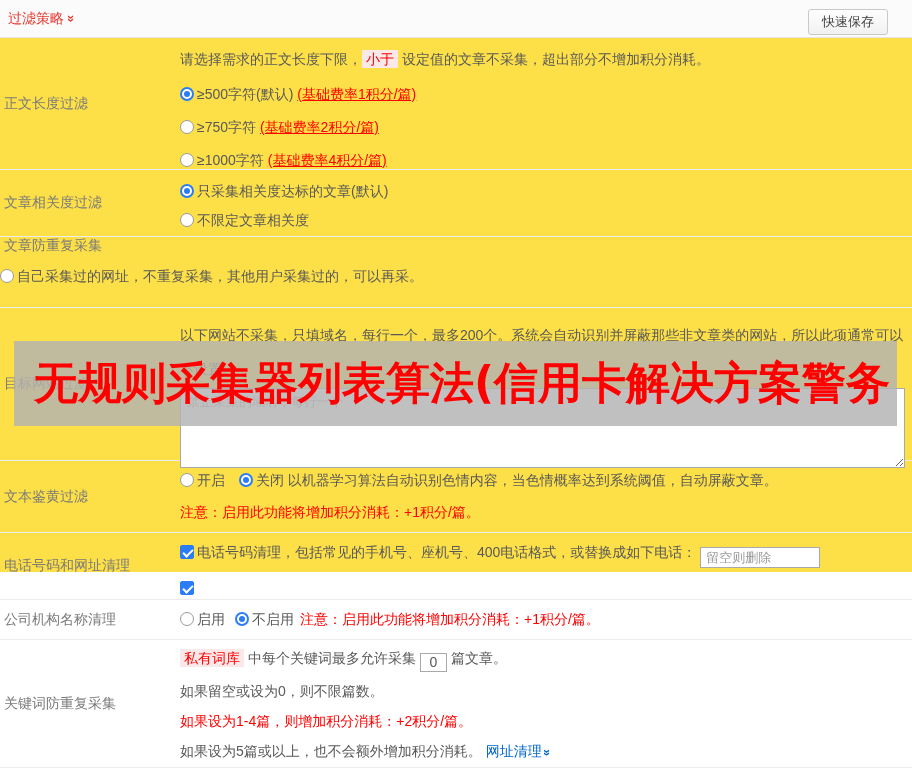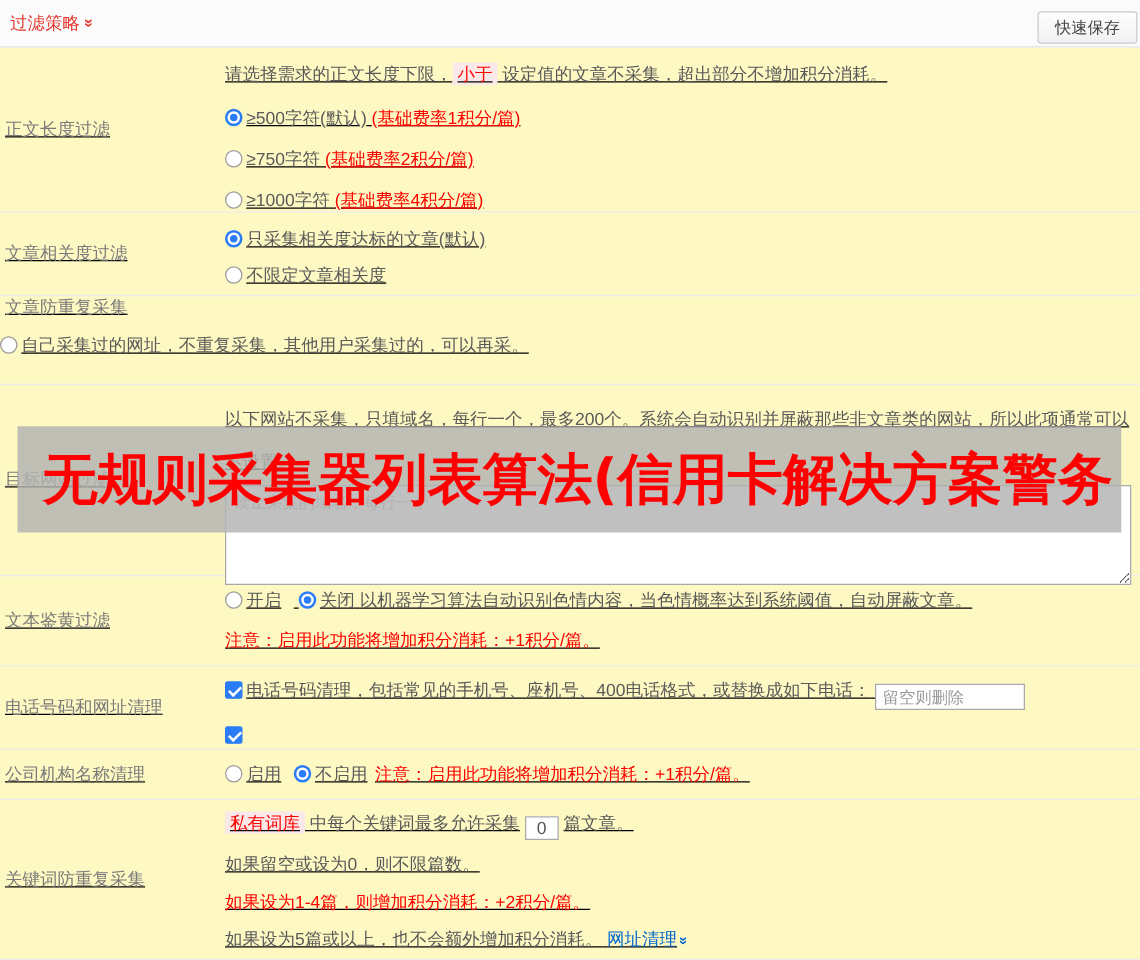--- a/index.html
+++ b/index.html
@@ -1,26 +1,26 @@
 <!DOCTYPE html>
 <html><head>
 <meta charset="utf-8">
 <style>
   * { margin:0; padding:0; box-sizing:border-box; }
   html,body { width:912px; height:768px; background:#fff; overflow:hidden;
     font-family:"Liberation Sans","DejaVu Sans",sans-serif; }
-  .page { position:relative; width:912px; height:768px; background:#fef9c3;text-decoration:underline; }
+  .page { position:relative; width:912px; height:572px; background:#fde047; }
 
   
   .topbar { position:relative; height:38px; background:#fbfbfb; border-bottom:1px solid #e4e4e4; }
   .title { position:absolute; left:8px; top:10px; font-size:14px; color:#e5382d; }
   .chev { display:inline-block; transform:rotate(90deg); font-weight:bold; font-size:13px; }
   .chev::before { content:"»"; }
   .title .chev { color:#e5382d; margin-left:4px; }
-  .savebtn { position:absolute; right:2px; top:9px; padding:3px 13px; font-size:13px; color:#444;
+  .savebtn { position:absolute; right:24px; top:9px; padding:3px 13px; font-size:13px; color:#444;
     border:1px solid #c9c9c9; border-radius:3px; background:linear-gradient(#fefefe,#f1f1f1); cursor:pointer; }
 
   
   .row { display:flex; border-bottom:1px solid #ececec; }
   .row:last-child { border-bottom:none; }
   .rlabel { width:180px; padding-left:4px; color:#7a7a7a; font-size:14px;
     display:flex; align-items:center; flex-shrink:0; }
   .rbody { flex:1; padding-right:7px; font-size:14px; color:#595959; }
 
   .r1 { height:132px; } .r1 .rbody { padding-top:12px; }

